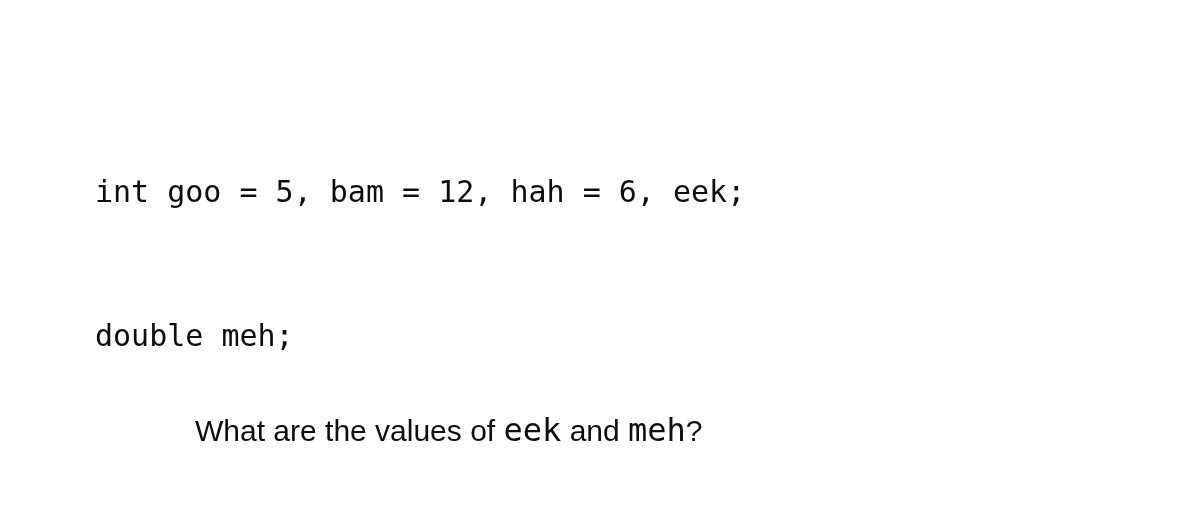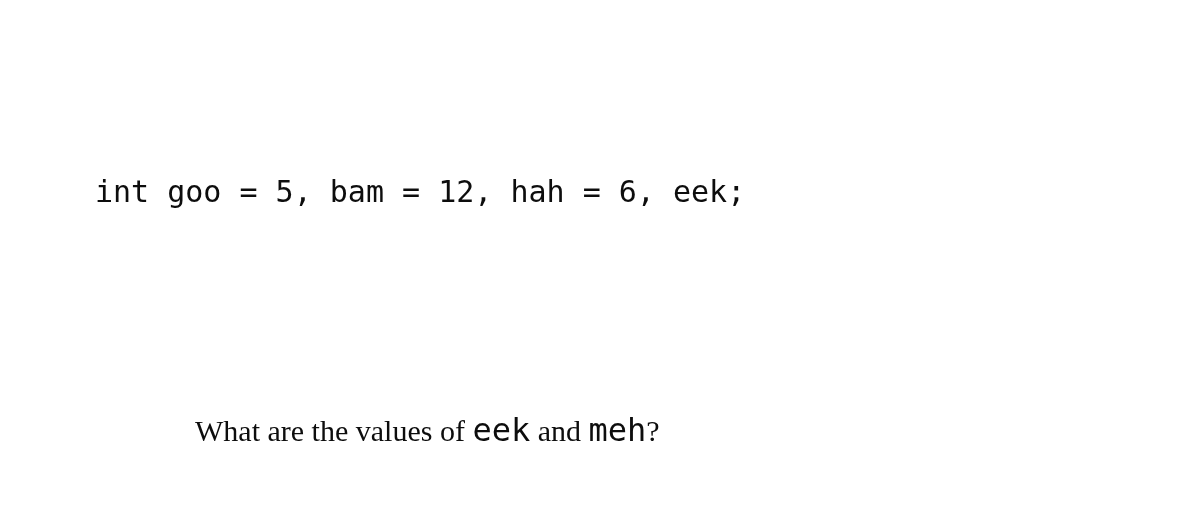--- a/index.html
+++ b/index.html
@@ -59,30 +59,31 @@
     font-weight: 400;
   }
 
   #question-line .mono {
     font-family: "DejaVu Sans Mono", monospace;
     font-size: 32px;
     color: #0d0d0d;
   }
 
   #question-line .sans {
-    font-family: Liberation Serif, serif;
+    font-family: Liberation Sans, sans-serif;
   }
 </style>
 </head>
 <body>
 
 <div id="slide">
 
   <div id="code-block">
     <span class="code-line">int goo = 5, bam = 12, hah = 6, eek;</span>
+    <span class="code-line">double meh;</span>
     <span class="code-line blank"></span>
     
     
   </div>
 
   <div id="question-line"><span class="sans">What are the values of </span><span class="mono">eek</span><span class="sans"> and </span><span class="mono">meh</span><span class="sans">?</span></div>
 
 </div>
 
 </body></html>

